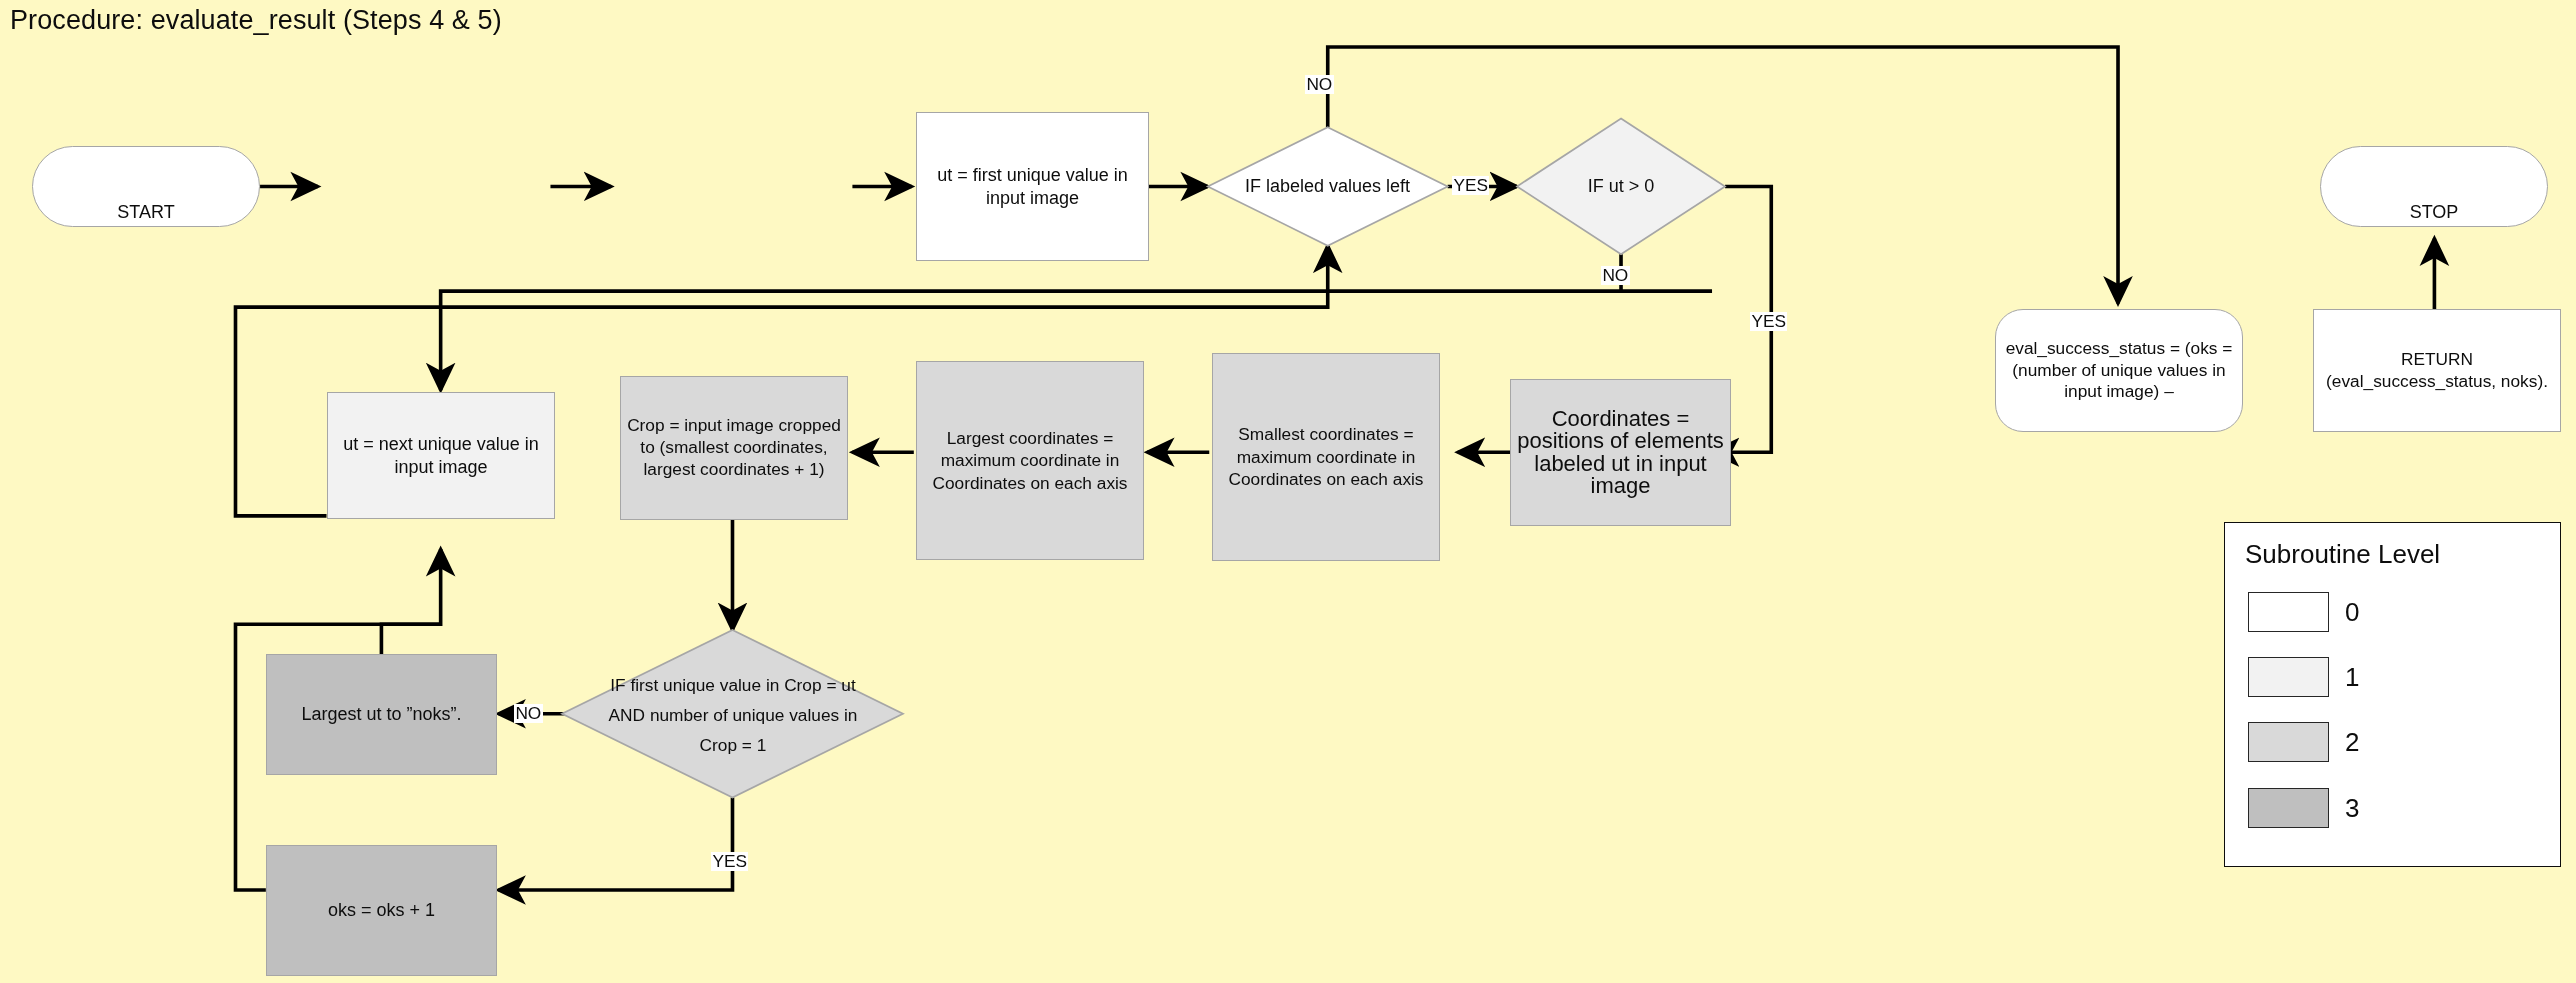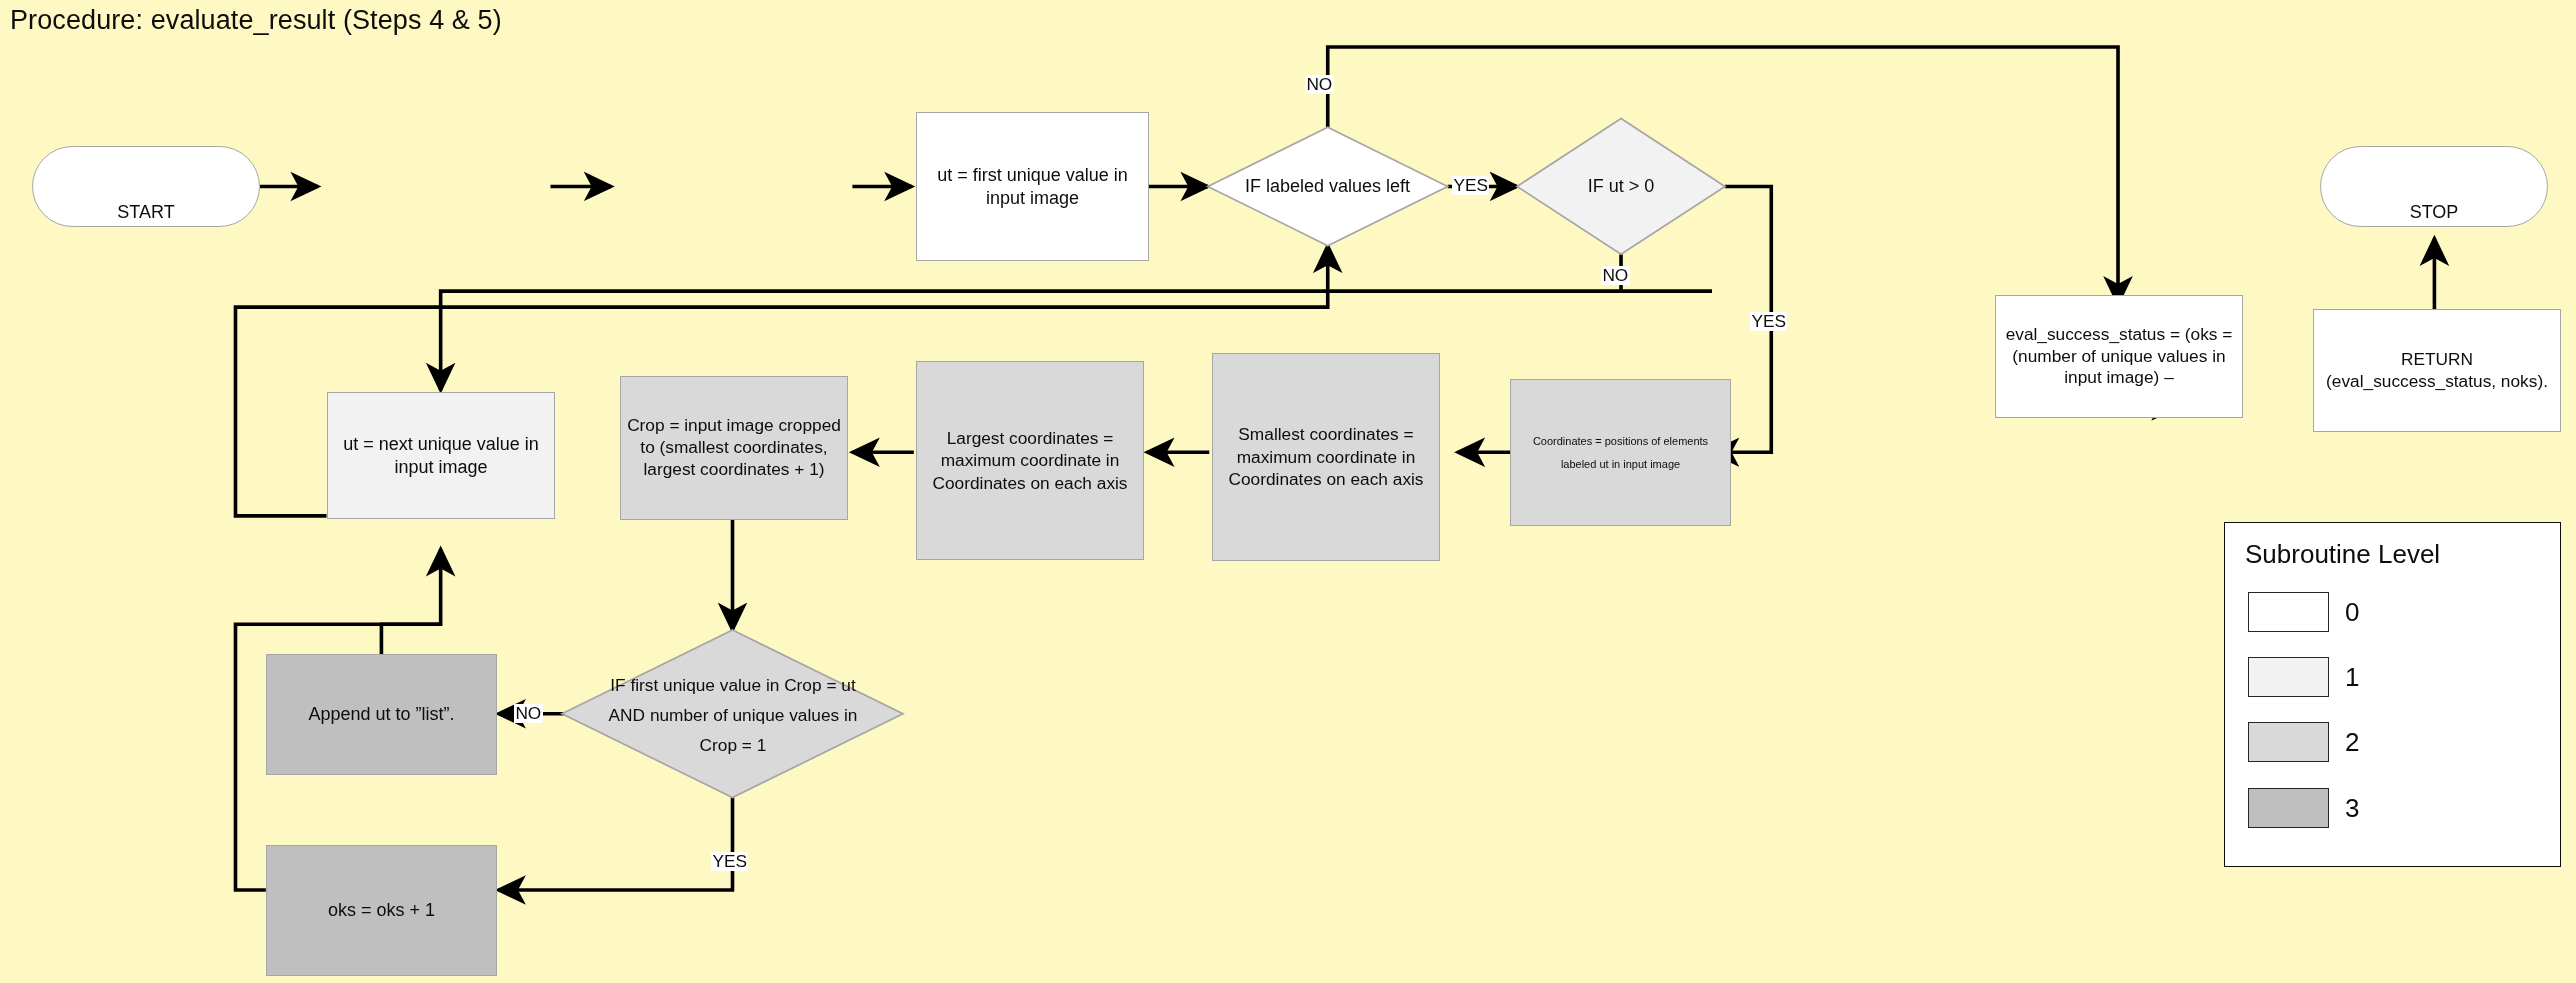--- a/index.html
+++ b/index.html
@@ -193,21 +193,21 @@
   </div>
 
   <div class="node diamond" style="left:1530px; top:170px; width:182px; height:32px;">
     <span class="txt">IF ut &gt; 0</span>
   </div>
 
   <div class="node terminator lvl0" style="left:2320px; top:146px; width:228px; height:81px;">
     <span class="txt">STOP</span>
   </div>
 
-  <div class="node rect lvl0" style="left:1995px; top:295px; width:248px; height:123px; font-size:17.3px; line-height:21.7px;">
+  <div class="node rect lvl0" style="left:1995px; top:309px; width:248px; height:123px; font-size:17.3px; line-height:21.7px;border-radius:28px;">
     <span class="txt">eval_success_status = (oks = (number of unique values in input image) –</span>
   </div>
 
   <div class="node rect lvl0" style="left:2313px; top:309px; width:248px; height:123px; font-size:17.3px; line-height:21.7px;">
     <span class="txt">RETURN (eval_success_status, noks).</span>
   </div>
 
   <div class="node rect lvl1" style="left:327px; top:392px; width:228px; height:127px;">
     <span class="txt">ut = next unique value in input image</span>
   </div>
@@ -217,30 +217,30 @@
   </div>
 
   <div class="node rect lvl2" style="left:916px; top:361px; width:228px; height:199px; font-size:17.3px; line-height:22.4px;">
     <span class="txt">Largest coordinates = maximum coordinate in Coordinates on each axis</span>
   </div>
 
   <div class="node rect lvl2" style="left:1212px; top:353px; width:228px; height:208px; font-size:17.3px; line-height:22.4px;">
     <span class="txt">Smallest coordinates = maximum coordinate in Coordinates on each axis</span>
   </div>
 
-  <div class="node rect lvl2" style="left:1510px; top:379px; width:221px; height:147px; font-size:11px; line-height:22.4px;">
+  <div class="node rect lvl2" style="left:1510px; top:379px; width:221px; height:147px; font-size:22px; line-height:22.4px;">
     <span class="txt">Coordinates = positions of elements labeled ut in input image</span>
   </div>
 
   <div class="node diamond" style="left:592px; top:672px; width:282px; height:85px; font-size:17.3px; line-height:30px;text-align:center;">
     <span class="txt">IF first unique value in Crop = ut AND number of unique values in Crop = 1</span>
   </div>
 
   <div class="node rect lvl3" style="left:266px; top:654px; width:231px; height:121px;">
-    <span class="txt">Append ut to ”list”.</span>
+    <span class="txt">Largest ut to ”noks”.</span>
   </div>
 
   <div class="node rect lvl3" style="left:266px; top:829px; width:231px; height:131px;margin-top:16px;">
     <span class="txt">oks = oks + 1</span>
   </div>
 
   <div class="edge-label" style="left:1305px; top:75px;">NO</div>
 
   <div class="edge-label" style="left:1452px; top:176px;">YES</div>
 

